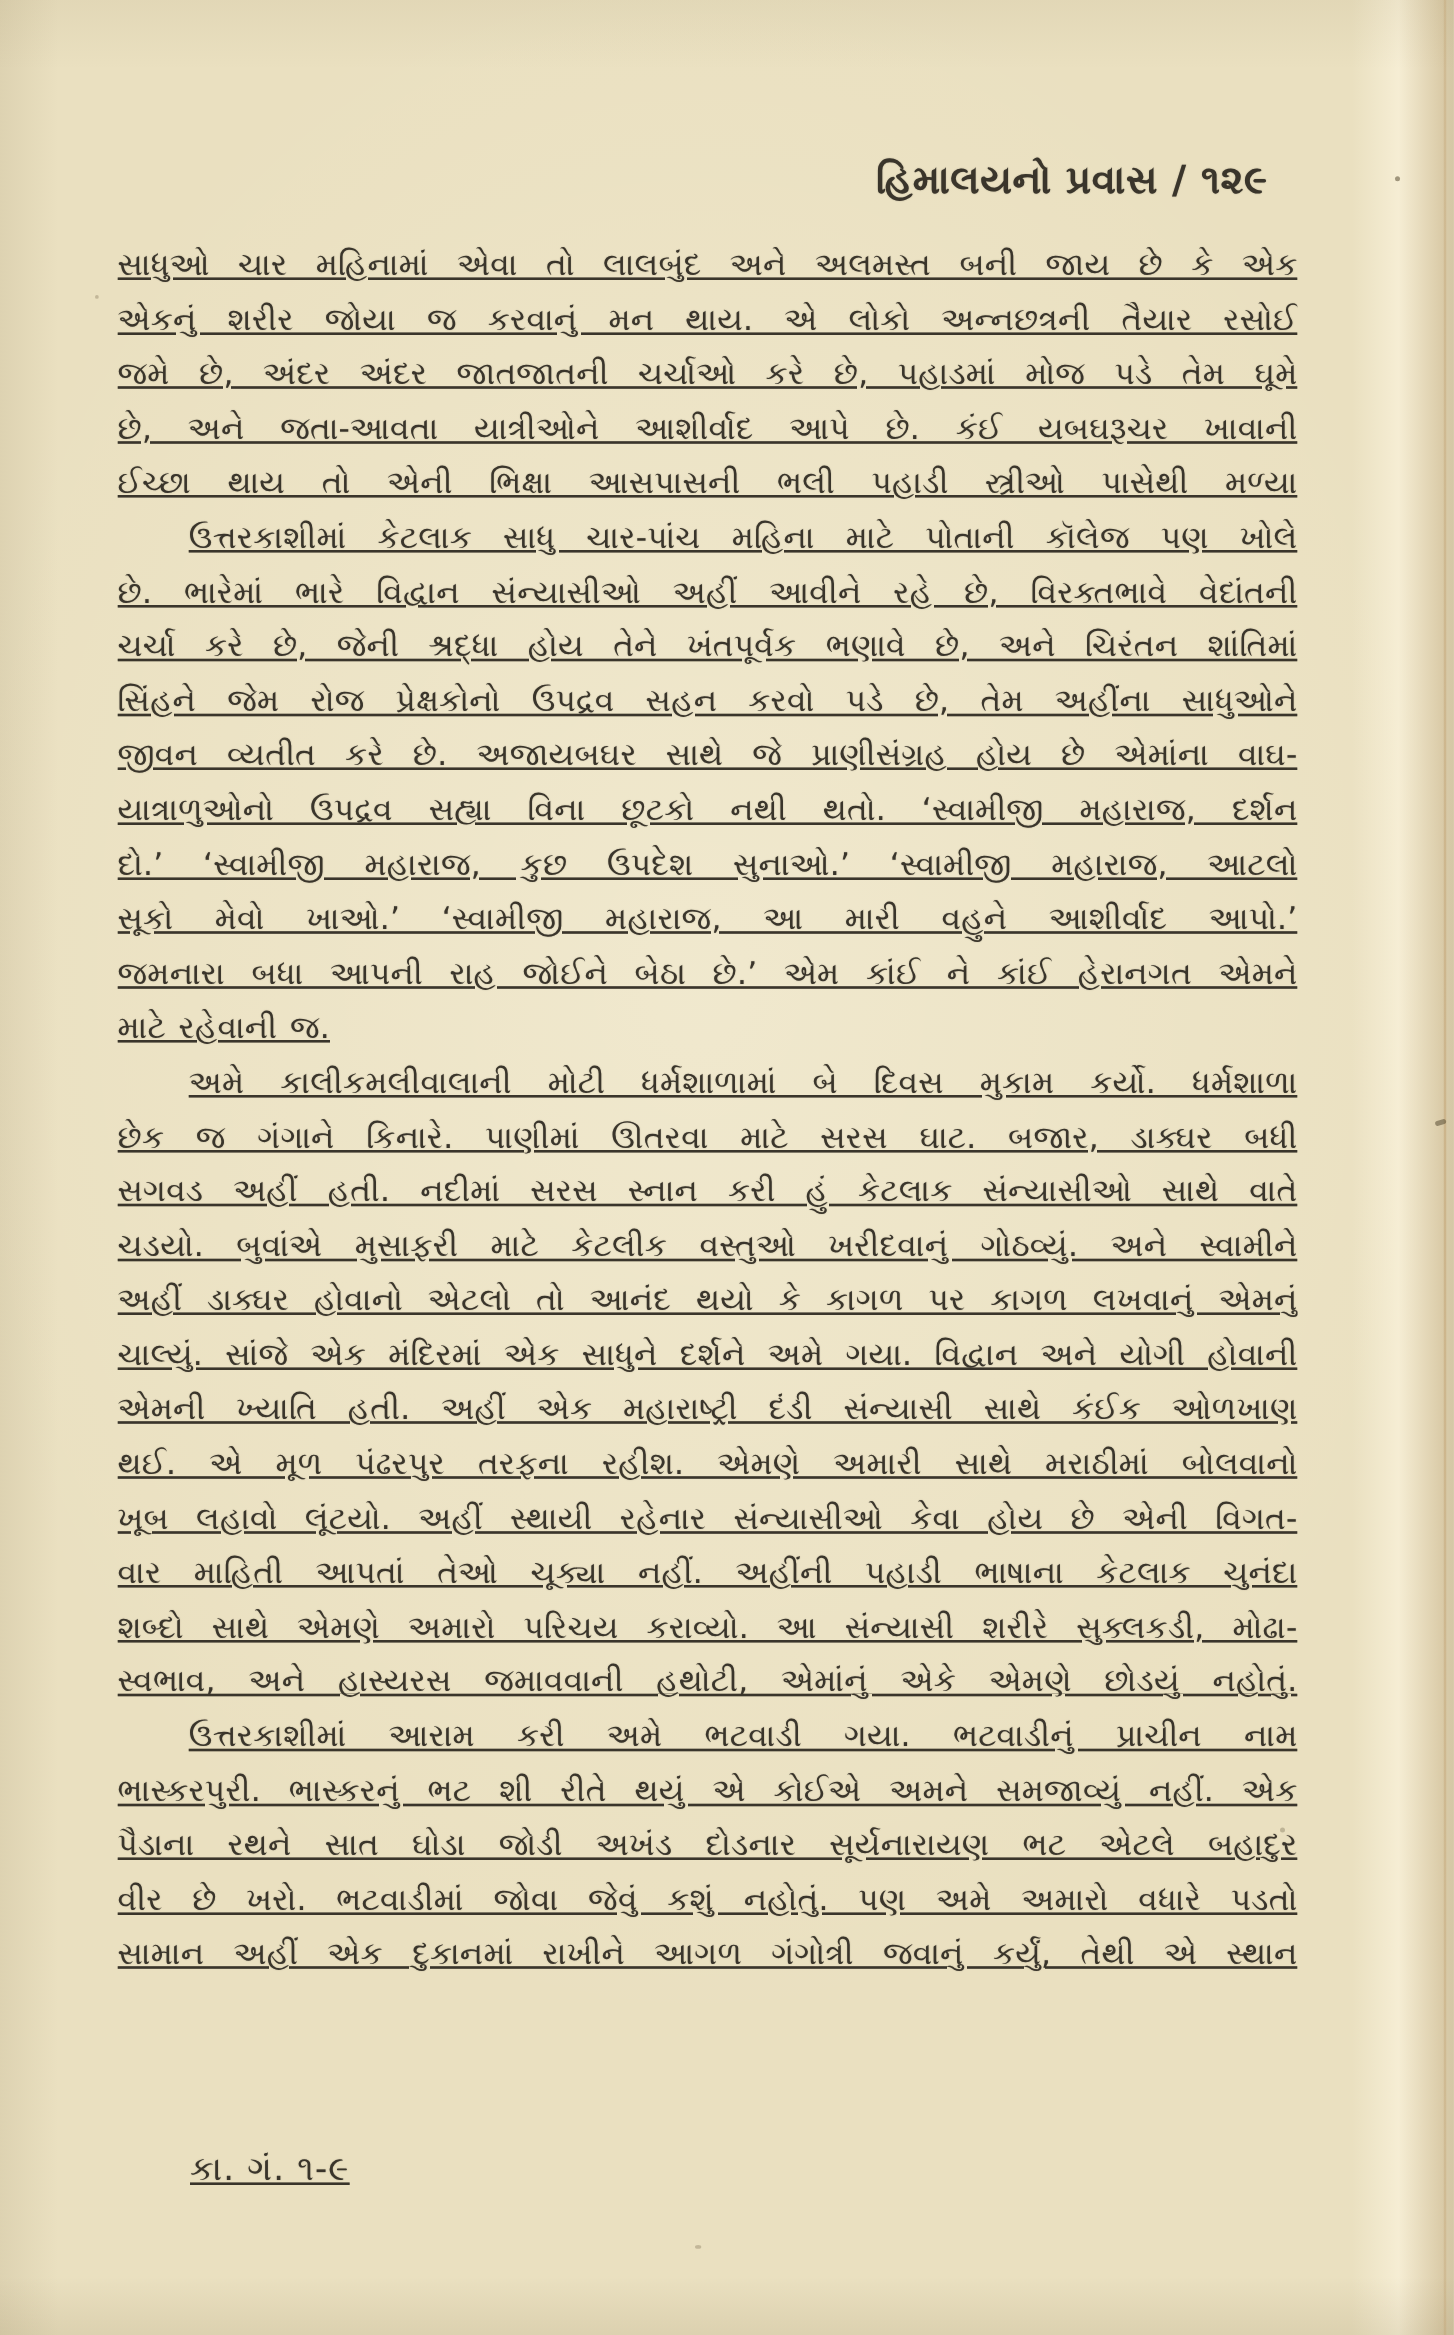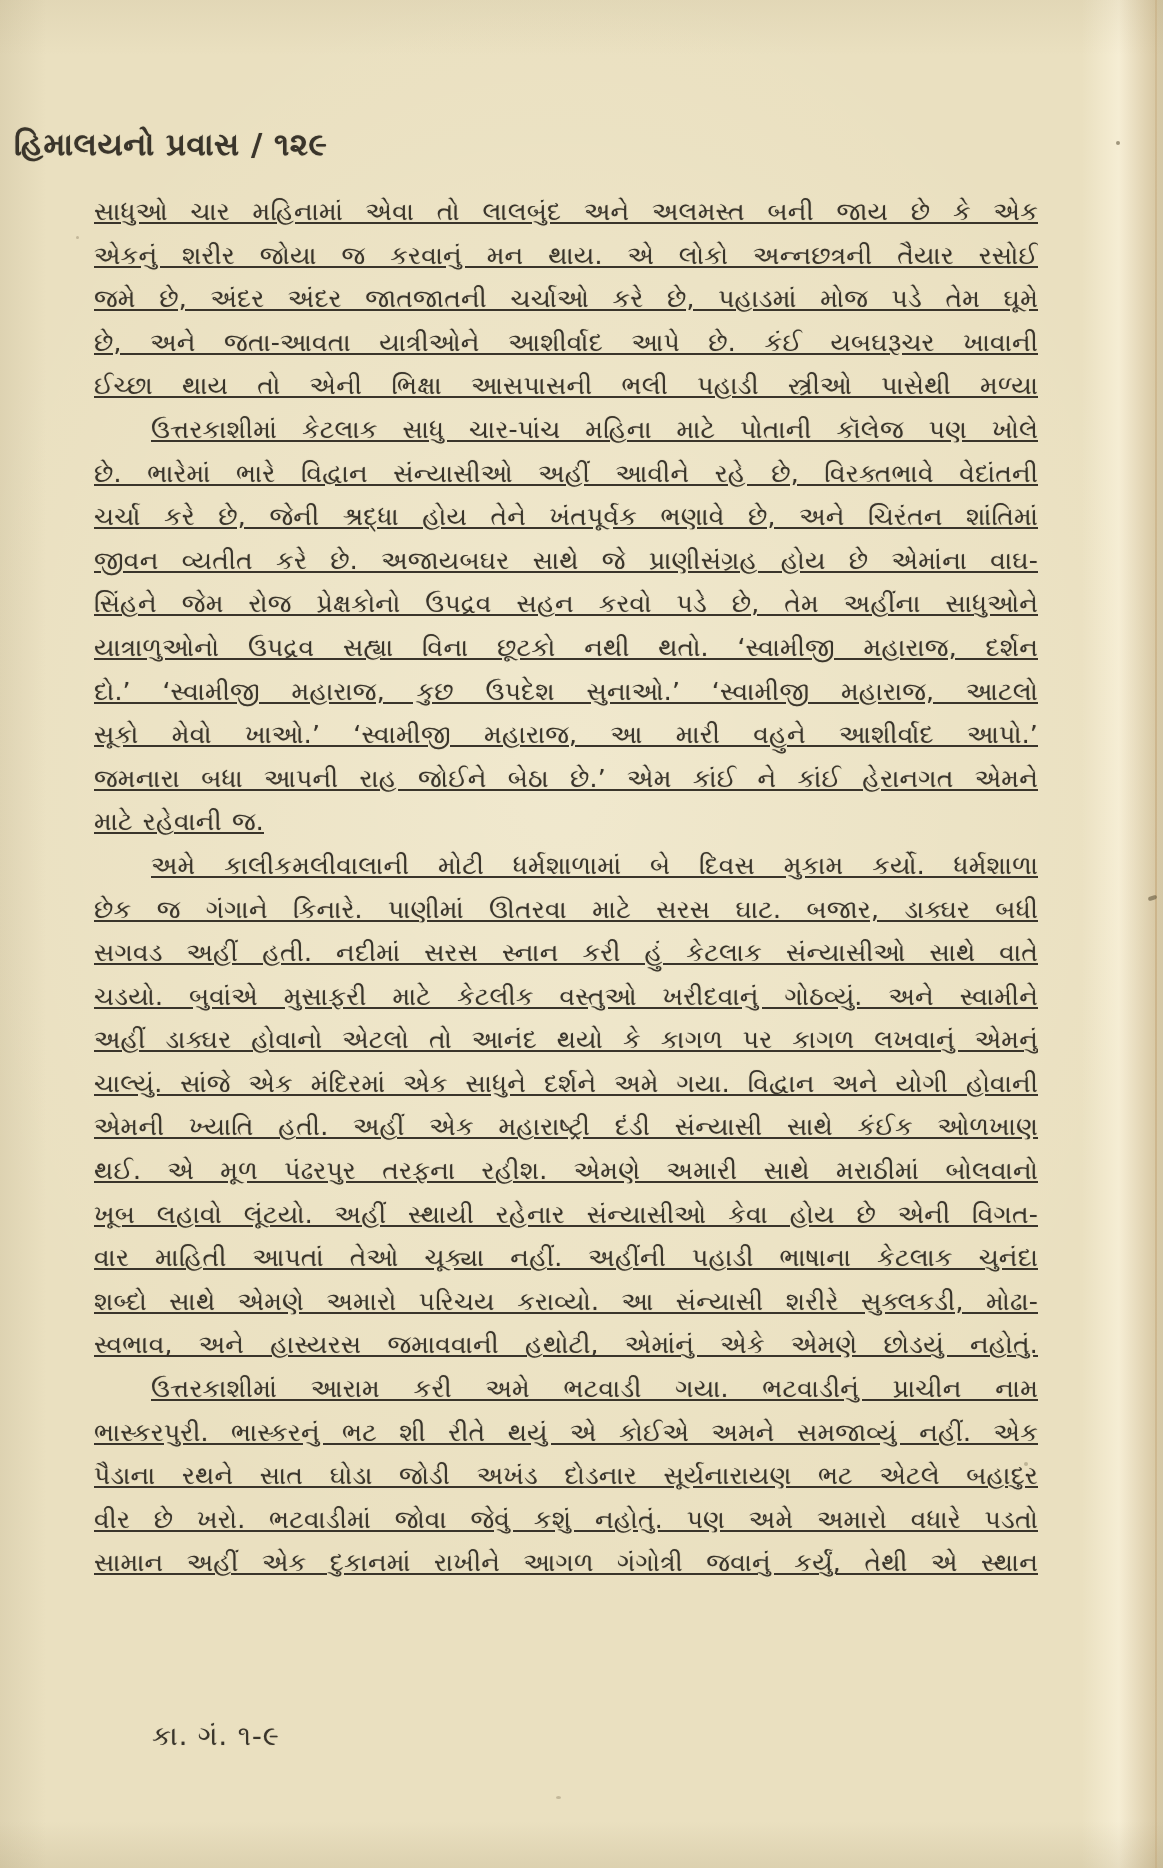--- a/index.html
+++ b/index.html
@@ -21,27 +21,27 @@
       radial-gradient(ellipse 900px 1200px at 48% 42%, rgba(255,252,238,0.30), rgba(255,252,238,0.0) 70%),
       #eae0c0;
     font-family: "DejaVu Sans", "Liberation Sans", sans-serif;
     color: #3a352b;
   }
   .running-header {
     position: absolute;
     top: 124px;
     left: 0;
     width: 1014px;
+    text-align: right;
     font-size: 31px;
     line-height: 40px;
     font-weight: bold;
     letter-spacing: 0.5px;
     white-space: nowrap;
     text-shadow: 0 0 1px rgba(58,53,43,0.45);
-    margin-left: 14px;
   }
   .body-text {
     position: absolute;
     top: 190px;
     left: 94px;
     width: 944px;
   }
   .body-text .line {
     box-sizing: border-box;
     width: 944px;
@@ -63,20 +63,21 @@
     text-align-last: left;
   }
   .footer-signature {
     position: absolute;
     top: 1716px;
     left: 152px;
     font-size: 27px;
     line-height: 40px;
     letter-spacing: 1px;
     text-shadow: 0 0 1px rgba(58,53,43,0.40);
+    text-decoration: underline;
   }
   .speck {
     position: absolute;
     background: rgba(90,78,52,0.55);
     border-radius: 50%;
   }
   .s1 { left: 1116px; top: 141px; width: 4px; height: 4px; }
   .s2 { left: 1148px; top: 896px; width: 9px; height: 4px; border-radius: 2px; transform: rotate(-18deg); }
   .s3 { left: 126px;  top: 1043px; width: 4px; height: 3px; opacity:.6; }
   .s4 { left: 1024px; top: 1462px; width: 4px; height: 4px; opacity:.55; }
@@ -99,22 +100,22 @@
 
   <div class="body-text" id="body-text">
       <div class="line">સાધુઓ ચાર મહિનામાં એવા તો લાલબુંદ અને અલમસ્ત બની જાય છે કે એક</div>
       <div class="line">એકનું શરીર જોયા જ કરવાનું મન થાય. એ લોકો અન્નછત્રની તૈયાર રસોઈ</div>
       <div class="line">જમે છે, અંદર અંદર જાતજાતની ચર્ચાઓ કરે છે, પહાડમાં મોજ પડે તેમ ઘૂમે</div>
       <div class="line">છે, અને જતા-આવતા યાત્રીઓને આશીર્વાદ આપે છે. કંઈ યબઘરૂચર ખાવાની</div>
       <div class="line">ઈચ્છા થાય તો એની ભિક્ષા આસપાસની ભલી પહાડી સ્ત્રીઓ પાસેથી મળ્યા</div>
       <div class="line indent">ઉત્તરકાશીમાં કેટલાક સાધુ ચાર-પાંચ મહિના માટે પોતાની કૉલેજ પણ ખોલે</div>
       <div class="line">છે. ભારેમાં ભારે વિદ્વાન સંન્યાસીઓ અહીં આવીને રહે છે, વિરક્તભાવે વેદાંતની</div>
       <div class="line">ચર્ચા કરે છે, જેની શ્રદ્ધા હોય તેને ખંતપૂર્વક ભણાવે છે, અને ચિરંતન શાંતિમાં</div>
+      <div class="line">સિંહને જેમ રોજ પ્રેક્ષકોનો ઉપદ્રવ સહન કરવો પડે છે, તેમ અહીંના સાધુઓને</div>
       <div class="line">જીવન વ્યતીત કરે છે. અજાયબઘર સાથે જે પ્રાણીસંગ્રહ હોય છે એમાંના વાઘ-</div>
-      <div class="line">સિંહને જેમ રોજ પ્રેક્ષકોનો ઉપદ્રવ સહન કરવો પડે છે, તેમ અહીંના સાધુઓને</div>
       <div class="line">યાત્રાળુઓનો ઉપદ્રવ સહ્યા વિના છૂટકો નથી થતો. ‘સ્વામીજી મહારાજ, દર્શન</div>
       <div class="line">દો.’ ‘સ્વામીજી મહારાજ, કુછ ઉપદેશ સુનાઓ.’ ‘સ્વામીજી મહારાજ, આટલો</div>
       <div class="line">સૂકો મેવો ખાઓ.’ ‘સ્વામીજી મહારાજ, આ મારી વહુને આશીર્વાદ આપો.’</div>
       <div class="line">જમનારા બધા આપની રાહ જોઈને બેઠા છે.’ એમ કાંઈ ને કાંઈ હેરાનગત એમને</div>
       <div class="line para-end">માટે રહેવાની જ.</div>
       <div class="line indent">અમે કાલીકમલીવાલાની મોટી ધર્મશાળામાં બે દિવસ મુકામ કર્યો. ધર્મશાળા</div>
       <div class="line">છેક જ ગંગાને કિનારે. પાણીમાં ઊતરવા માટે સરસ ઘાટ. બજાર, ડાક્ઘર બધી</div>
       <div class="line">સગવડ અહીં હતી. નદીમાં સરસ સ્નાન કરી હું કેટલાક સંન્યાસીઓ સાથે વાતે</div>
       <div class="line">ચડયો. બુવાંએ મુસાફરી માટે કેટલીક વસ્તુઓ ખરીદવાનું ગોઠવ્યું. અને સ્વામીને</div>
       <div class="line">અહીં ડાક્ઘર હોવાનો એટલો તો આનંદ થયો કે કાગળ પર કાગળ લખવાનું એમનું</div>

